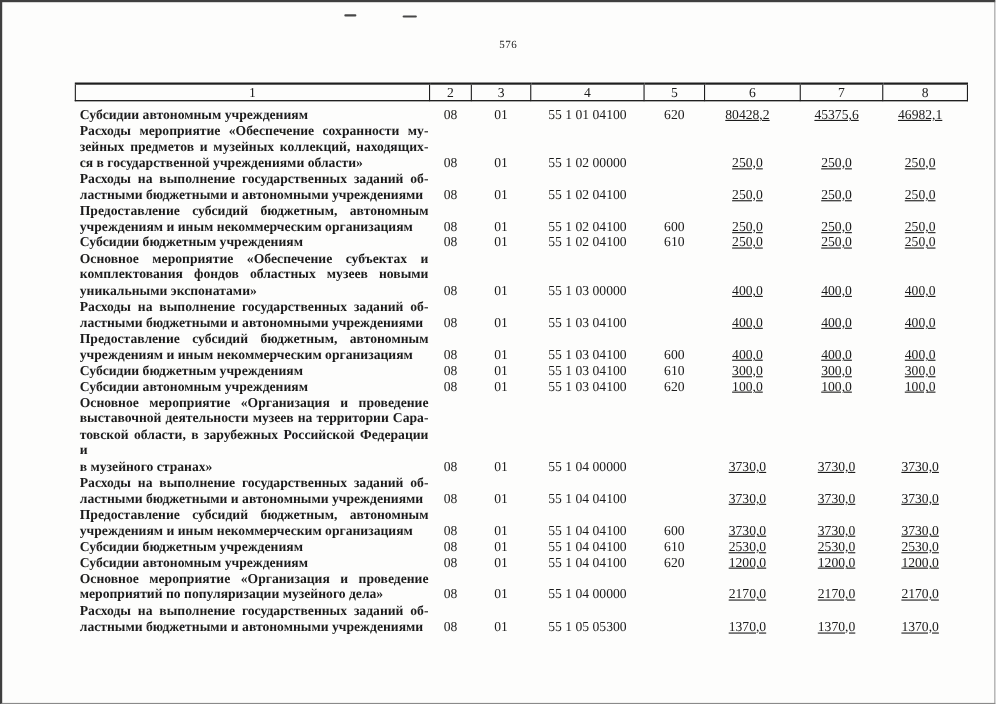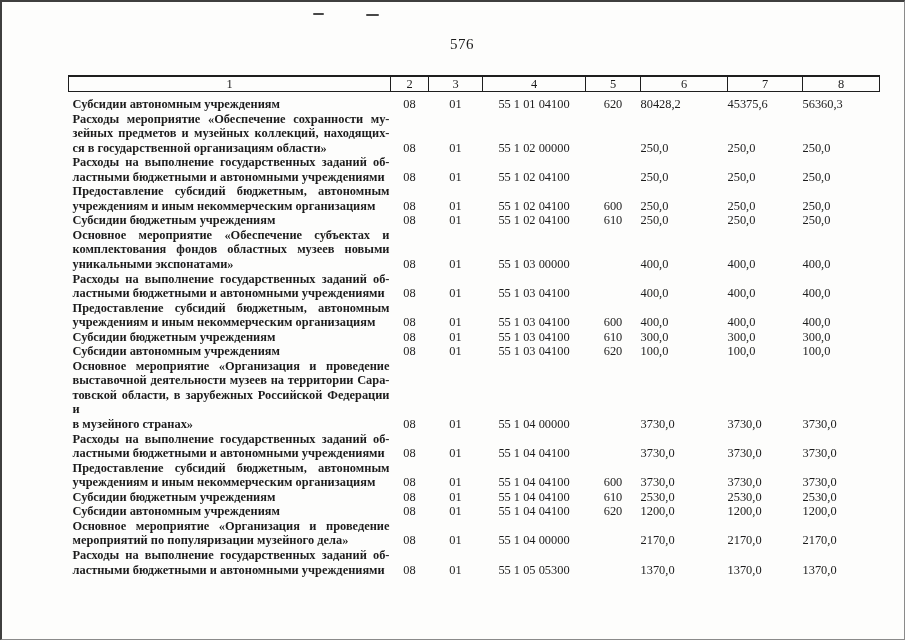--- a/index.html
+++ b/index.html
@@ -16,21 +16,21 @@
     border-right: 1px solid #8a8a8a;
     border-bottom: 1px solid #8a8a8a;
     overflow: hidden;
   }
   .page-number {
     position: absolute;
     top: 34px;
     left: 428px;
     width: 64px;
     text-align: center;
-    font-size: 15px;
+    font-size: 10px;
     letter-spacing: 0.5px;
   }
   .artifact {
     position: absolute;
     background: #474747;
     border-radius: 1px;
   }
   .artifact.a1 { left: 311px; top: 11px; width: 11px; height: 2px; }
   .artifact.a2 { left: 364px; top: 12px; width: 13px; height: 2px; }
   table.budget-table {
@@ -63,21 +63,21 @@
   tbody td {
     padding: 0;
     vertical-align: bottom;
     font-size: 12.4px;
     line-height: 14.55px;
     white-space: nowrap;
   }
   tbody tr:first-child td { padding-top: 5px; }
   td.c1 { padding-left: 4px; padding-right: 1px; white-space: normal; }
   td.ctr { text-align: center; }
-  td.num { text-align: left; padding-right: 9px; }
+  td.num { text-align: center; padding-right: 9px; text-decoration: underline; }
   td.c1 .ln { min-height: 14.55px; font-weight: bold; }
   td.c1 .jl {
     text-align: justify;
     text-align-last: justify;
   }
 </style>
 </head>
 <body>
 
 <div class="page">
@@ -114,27 +114,27 @@
         <tr>
           <td class="c1">
             <div class="ln">Субсидии автономным учреждениям</div>
           </td>
           <td class="ctr">08</td>
           <td class="ctr">01</td>
           <td class="ctr">55 1 01 04100</td>
           <td class="ctr">620</td>
           <td class="num">80428,2</td>
           <td class="num">45375,6</td>
-          <td class="num">56360,3</td>
+          <td class="num">46982,1</td>
         </tr>
         <tr>
           <td class="c1">
             <div class="ln jl">Расходы мероприятие «Обеспечение сохранности му-</div>
             <div class="ln jl">зейных предметов и музейных коллекций, находящих-</div>
-            <div class="ln">ся в государственной организациям области»</div>
+            <div class="ln">ся в государственной учреждениями области»</div>
           </td>
           <td class="ctr">08</td>
           <td class="ctr">01</td>
           <td class="ctr">55 1 02 00000</td>
           <td class="ctr"></td>
           <td class="num">250,0</td>
           <td class="num">250,0</td>
           <td class="num">250,0</td>
         </tr>
         <tr>

